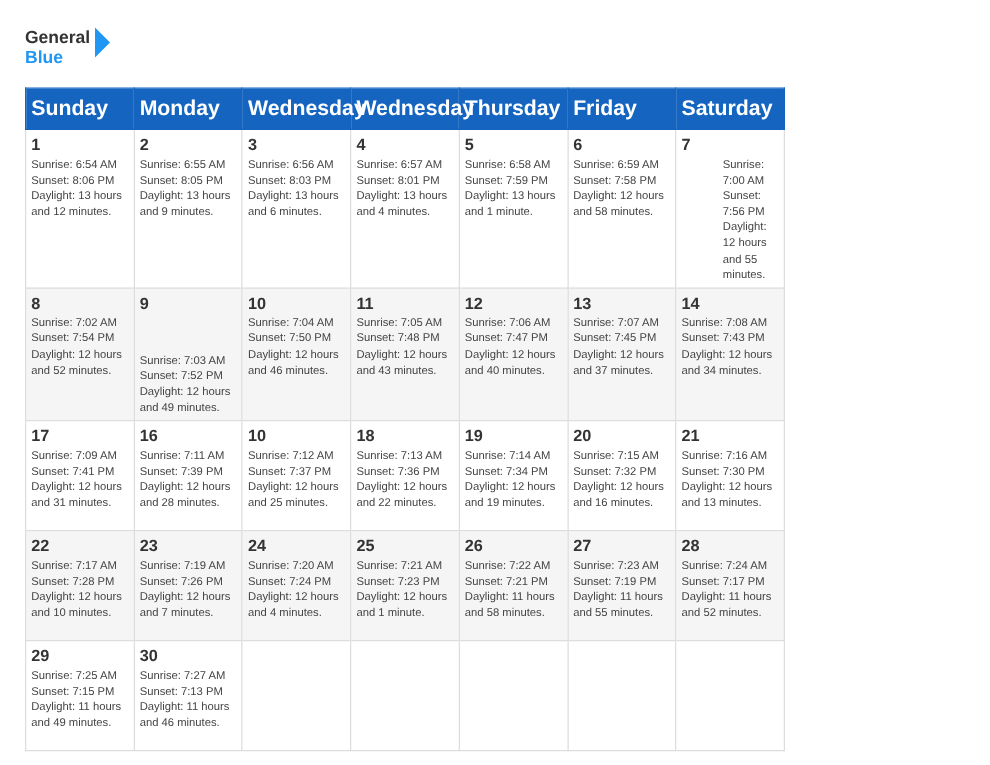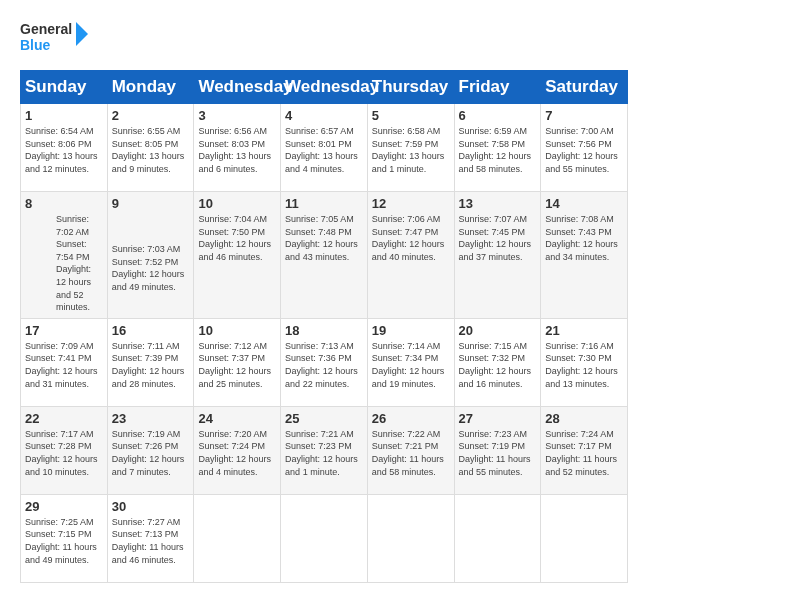--- a/index.html
+++ b/index.html
@@ -151,30 +151,30 @@
           </td>
           <td>
             <span class="day-num">6</span>
             <div class="day-info" style="white-space: pre-line;">Sunrise: 6:59 AM
 Sunset: 7:58 PM
 Daylight: 12 hours
 and 58 minutes.</div>
           </td>
           <td>
             <span class="day-num">7</span>
-            <div class="day-info" style="white-space: pre-line;">Sunrise: 7:00 AM
+            <div class="day-info" style="white-space: pre-line; margin-left: 33px;">Sunrise: 7:00 AM
 Sunset: 7:56 PM
 Daylight: 12 hours
 and 55 minutes.</div>
           </td>
         </tr>
         <tr>
           <td>
             <span class="day-num">8</span>
-            <div class="day-info" style="white-space: pre-line; margin-left: 31px;">Sunrise: 7:02 AM
+            <div class="day-info" style="white-space: pre-line;">Sunrise: 7:02 AM
 Sunset: 7:54 PM
 Daylight: 12 hours
 and 52 minutes.</div>
           </td>
           <td>
             <span class="day-num">9</span>
             <div class="day-info" style="white-space: pre-line; margin-top: 32px;">Sunrise: 7:03 AM
 Sunset: 7:52 PM
 Daylight: 12 hours
 and 49 minutes.</div>

